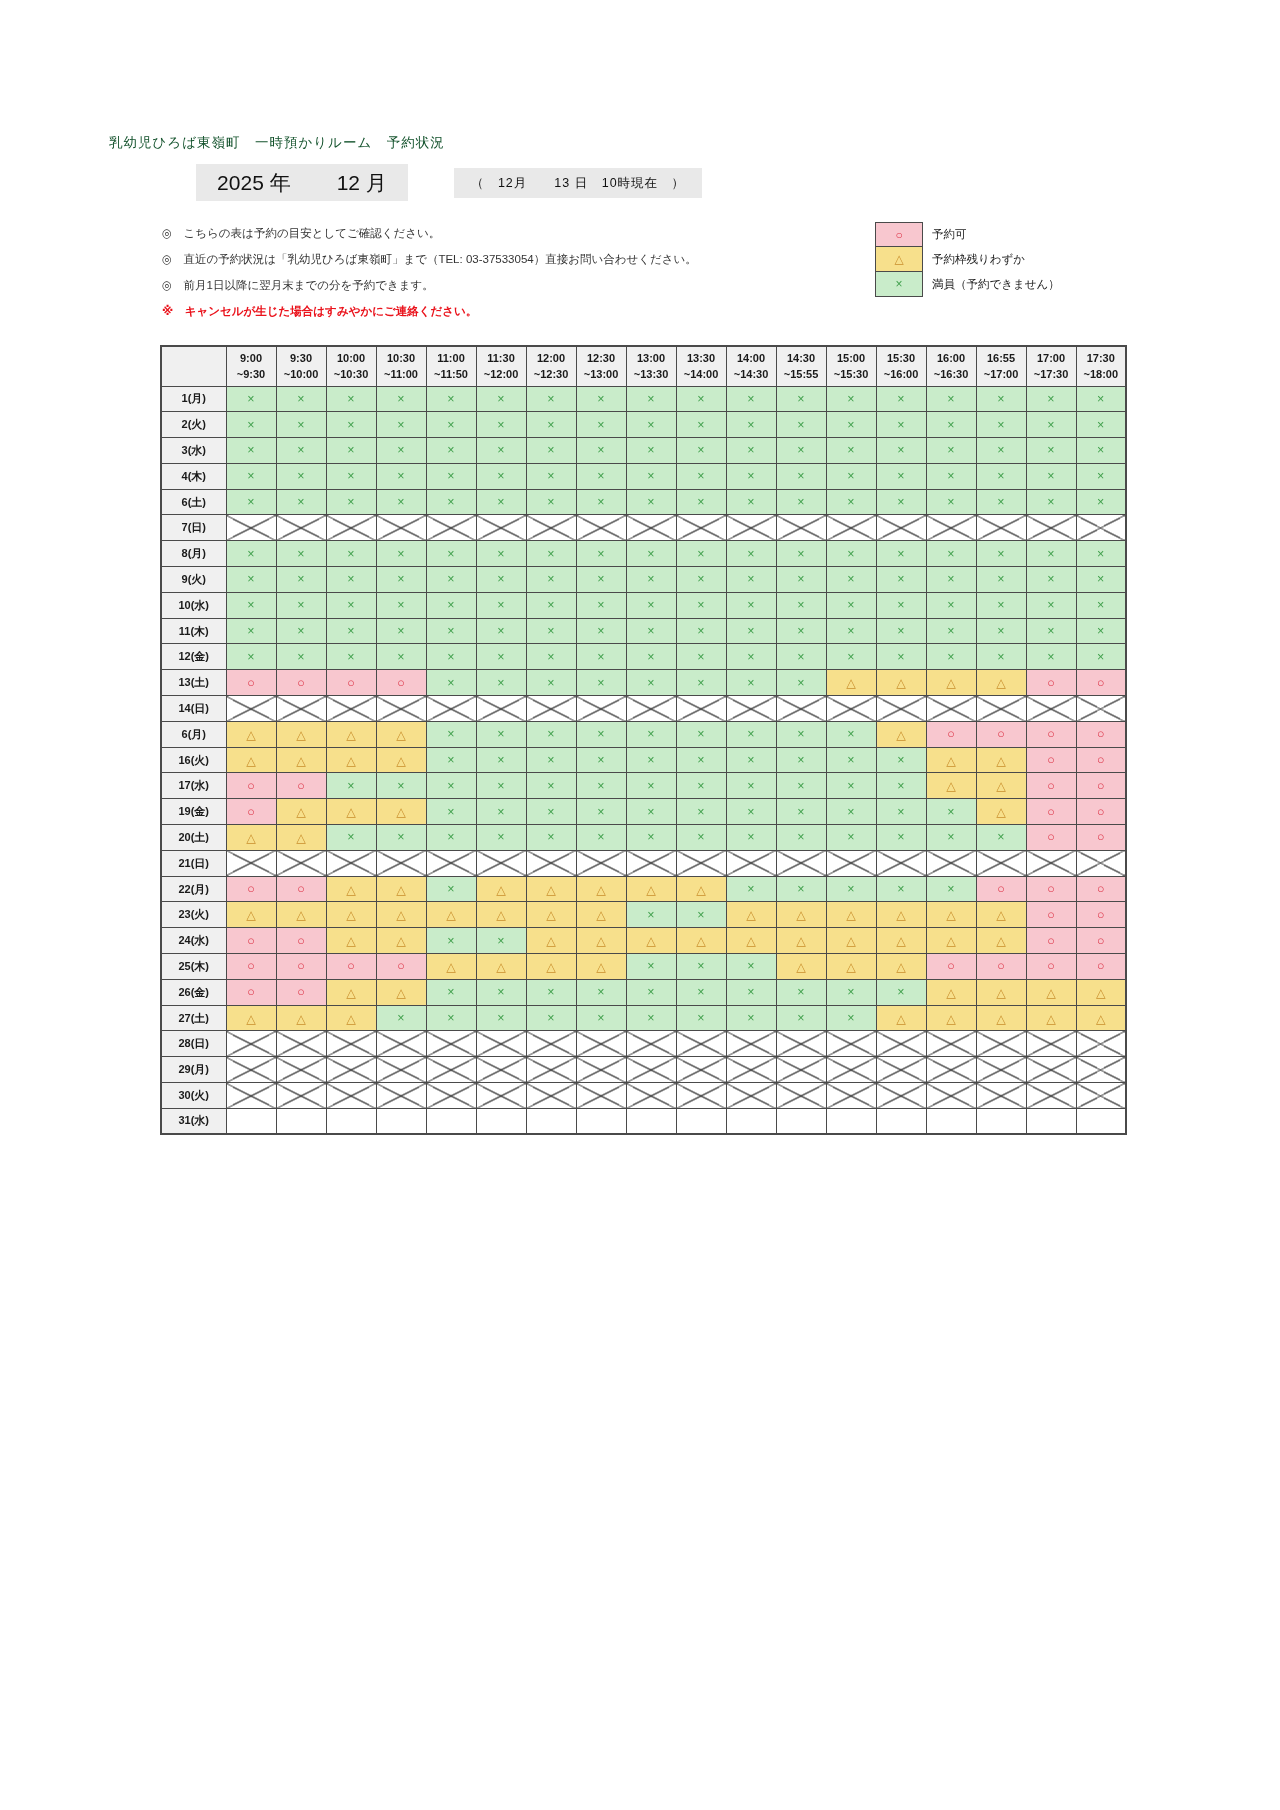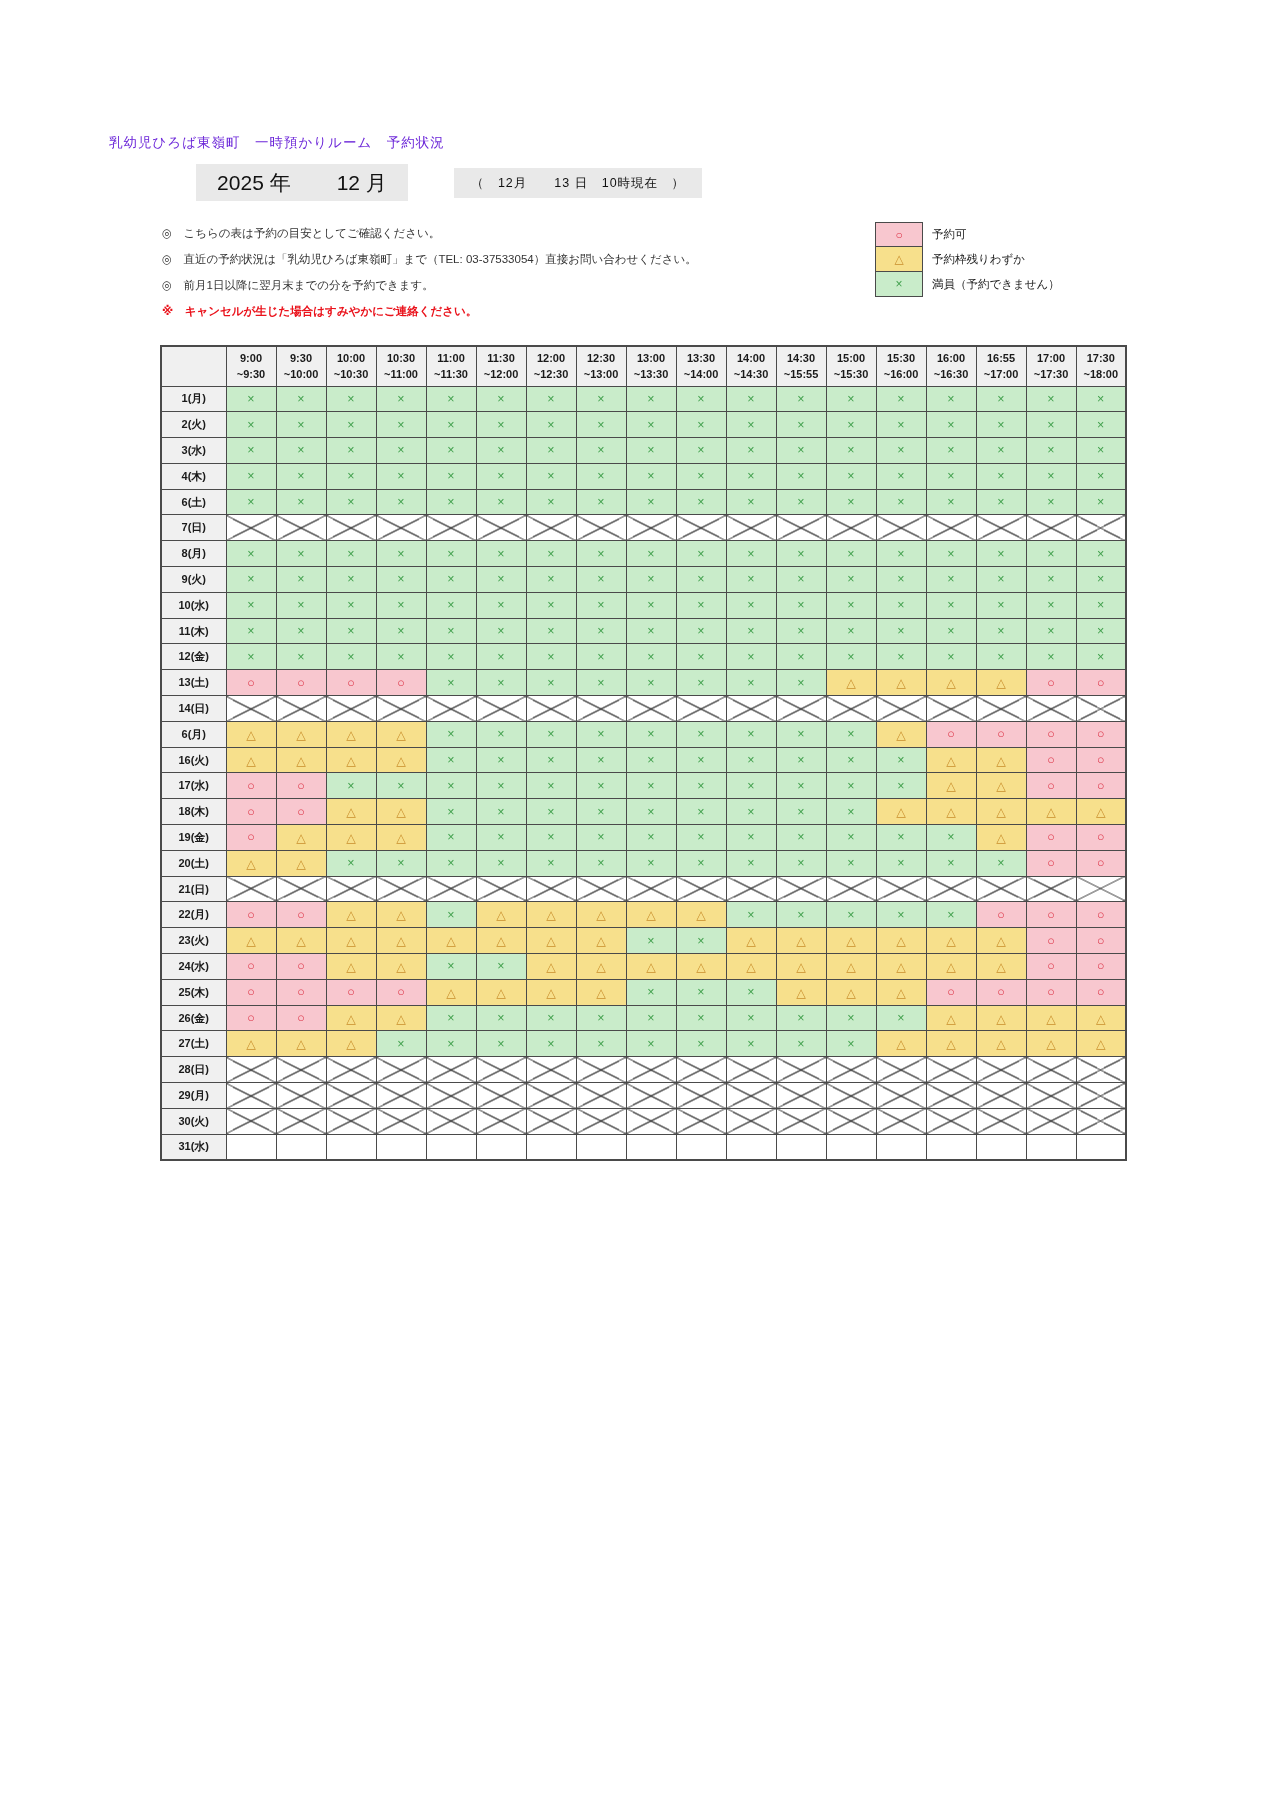--- a/index.html
+++ b/index.html
@@ -1,18 +1,18 @@
 <!DOCTYPE html>
 <html><head>
 <meta charset="utf-8">
 <style>
   html,body{margin:0;padding:0;background:#ffffff;}
   .page{position:relative;width:1280px;height:1810px;background:#ffffff;
         font-family:"Liberation Sans","DejaVu Sans",sans-serif;color:#222;}
-  .doc-title{position:absolute;left:109px;top:134px;font-size:13.5px;letter-spacing:1px;color:#6d28d9;}
+  .doc-title{position:absolute;left:109px;top:134px;font-size:13.5px;letter-spacing:1px;color:#14532d;}
   .ym-box{position:absolute;left:196px;top:164px;width:212px;height:37px;background:#e9e9e9;
           display:flex;align-items:center;justify-content:center;gap:46px;font-size:21px;color:#111;}
   .asof-box{position:absolute;left:454px;top:168px;width:248px;height:30px;background:#e9e9e9;
           display:flex;align-items:center;justify-content:center;font-size:12.5px;color:#111;letter-spacing:1px;}
   .notes{position:absolute;left:162px;top:220px;font-size:11.5px;line-height:26px;color:#333;}
   .note{white-space:nowrap;}
   .warning{color:#ea121b;font-weight:bold;}
   .legend{position:absolute;left:875px;top:222px;}
   .legend-row{display:flex;height:25px;align-items:stretch;}
   .legend-row + .legend-row .legend-swatch{border-top:none;}
@@ -109,21 +109,21 @@
           <th>
             <div>10:00</div>
             <div>~10:30</div>
           </th>
           <th>
             <div>10:30</div>
             <div>~11:00</div>
           </th>
           <th>
             <div>11:00</div>
-            <div>~11:30</div>
+            <div>~11:50</div>
           </th>
           <th>
             <div>11:30</div>
             <div>~12:00</div>
           </th>
           <th>
             <div>12:00</div>
             <div>~12:30</div>
           </th>
           <th>
@@ -503,41 +503,20 @@
           <td class="cell slot" style="background: rgb(201, 236, 202); color: rgb(65, 160, 77);">×</td>
           <td class="cell slot" style="background: rgb(201, 236, 202); color: rgb(65, 160, 77);">×</td>
           <td class="cell slot" style="background: rgb(201, 236, 202); color: rgb(65, 160, 77);">×</td>
           <td class="cell slot" style="background: rgb(201, 236, 202); color: rgb(65, 160, 77);">×</td>
           <td class="cell slot" style="background: rgb(247, 224, 140); color: rgb(201, 143, 45);">△</td>
           <td class="cell slot" style="background: rgb(247, 224, 140); color: rgb(201, 143, 45);">△</td>
           <td class="cell slot" style="background: rgb(248, 199, 207); color: rgb(219, 47, 67);">○</td>
           <td class="cell slot" style="background: rgb(248, 199, 207); color: rgb(219, 47, 67);">○</td>
         </tr>
         <tr>
-          <td class="day">18(木)</td>
-          <td class="cell slot" style="background: rgb(248, 199, 207); color: rgb(219, 47, 67);">○</td>
-          <td class="cell slot" style="background: rgb(248, 199, 207); color: rgb(219, 47, 67);">○</td>
-          <td class="cell slot" style="background: rgb(247, 224, 140); color: rgb(201, 143, 45);">△</td>
-          <td class="cell slot" style="background: rgb(247, 224, 140); color: rgb(201, 143, 45);">△</td>
-          <td class="cell slot" style="background: rgb(201, 236, 202); color: rgb(65, 160, 77);">×</td>
-          <td class="cell slot" style="background: rgb(201, 236, 202); color: rgb(65, 160, 77);">×</td>
-          <td class="cell slot" style="background: rgb(201, 236, 202); color: rgb(65, 160, 77);">×</td>
-          <td class="cell slot" style="background: rgb(201, 236, 202); color: rgb(65, 160, 77);">×</td>
-          <td class="cell slot" style="background: rgb(201, 236, 202); color: rgb(65, 160, 77);">×</td>
-          <td class="cell slot" style="background: rgb(201, 236, 202); color: rgb(65, 160, 77);">×</td>
-          <td class="cell slot" style="background: rgb(201, 236, 202); color: rgb(65, 160, 77);">×</td>
-          <td class="cell slot" style="background: rgb(201, 236, 202); color: rgb(65, 160, 77);">×</td>
-          <td class="cell slot" style="background: rgb(201, 236, 202); color: rgb(65, 160, 77);">×</td>
-          <td class="cell slot" style="background: rgb(247, 224, 140); color: rgb(201, 143, 45);">△</td>
-          <td class="cell slot" style="background: rgb(247, 224, 140); color: rgb(201, 143, 45);">△</td>
-          <td class="cell slot" style="background: rgb(247, 224, 140); color: rgb(201, 143, 45);">△</td>
-          <td class="cell slot" style="background: rgb(247, 224, 140); color: rgb(201, 143, 45);">△</td>
-          <td class="cell slot" style="background: rgb(247, 224, 140); color: rgb(201, 143, 45);">△</td>
-        </tr>
-        <tr>
           <td class="day">19(金)</td>
           <td class="cell slot" style="background: rgb(248, 199, 207); color: rgb(219, 47, 67);">○</td>
           <td class="cell slot" style="background: rgb(247, 224, 140); color: rgb(201, 143, 45);">△</td>
           <td class="cell slot" style="background: rgb(247, 224, 140); color: rgb(201, 143, 45);">△</td>
           <td class="cell slot" style="background: rgb(247, 224, 140); color: rgb(201, 143, 45);">△</td>
           <td class="cell slot" style="background: rgb(201, 236, 202); color: rgb(65, 160, 77);">×</td>
           <td class="cell slot" style="background: rgb(201, 236, 202); color: rgb(65, 160, 77);">×</td>
           <td class="cell slot" style="background: rgb(201, 236, 202); color: rgb(65, 160, 77);">×</td>
           <td class="cell slot" style="background: rgb(201, 236, 202); color: rgb(65, 160, 77);">×</td>
           <td class="cell slot" style="background: rgb(201, 236, 202); color: rgb(65, 160, 77);">×</td>

